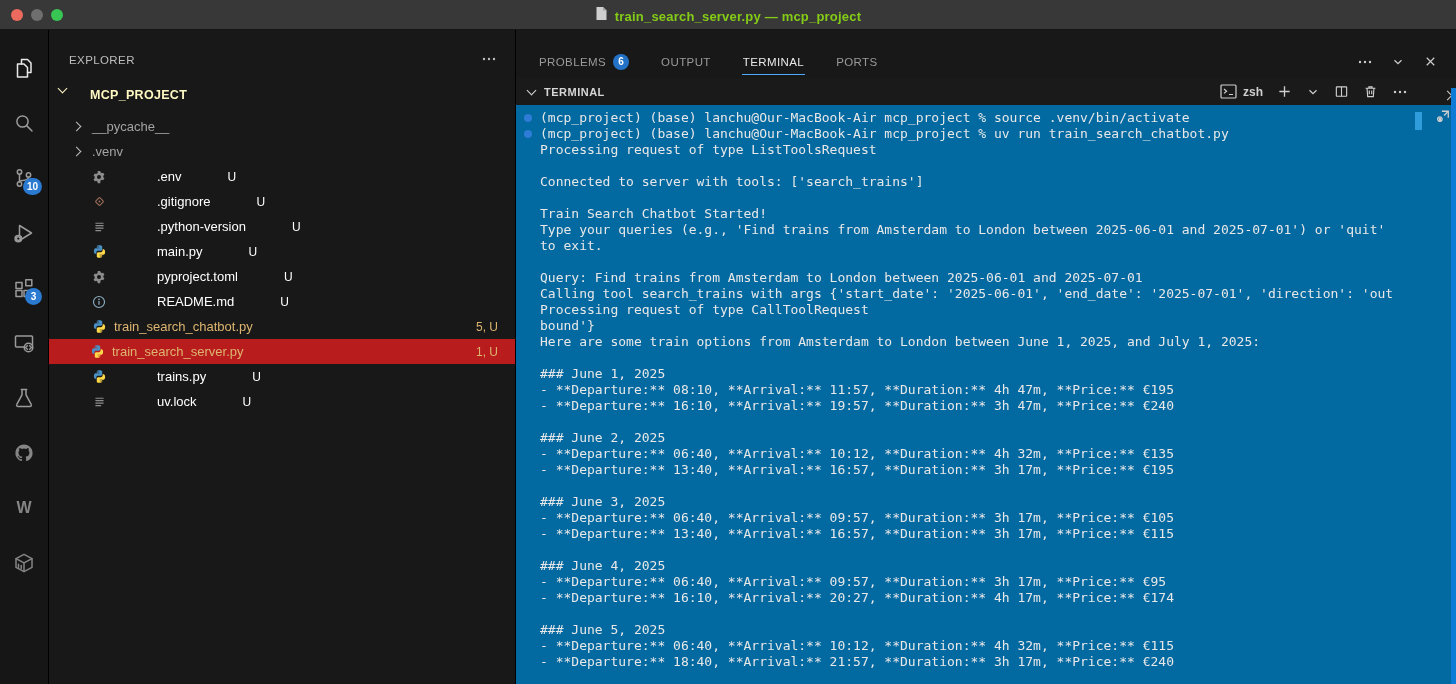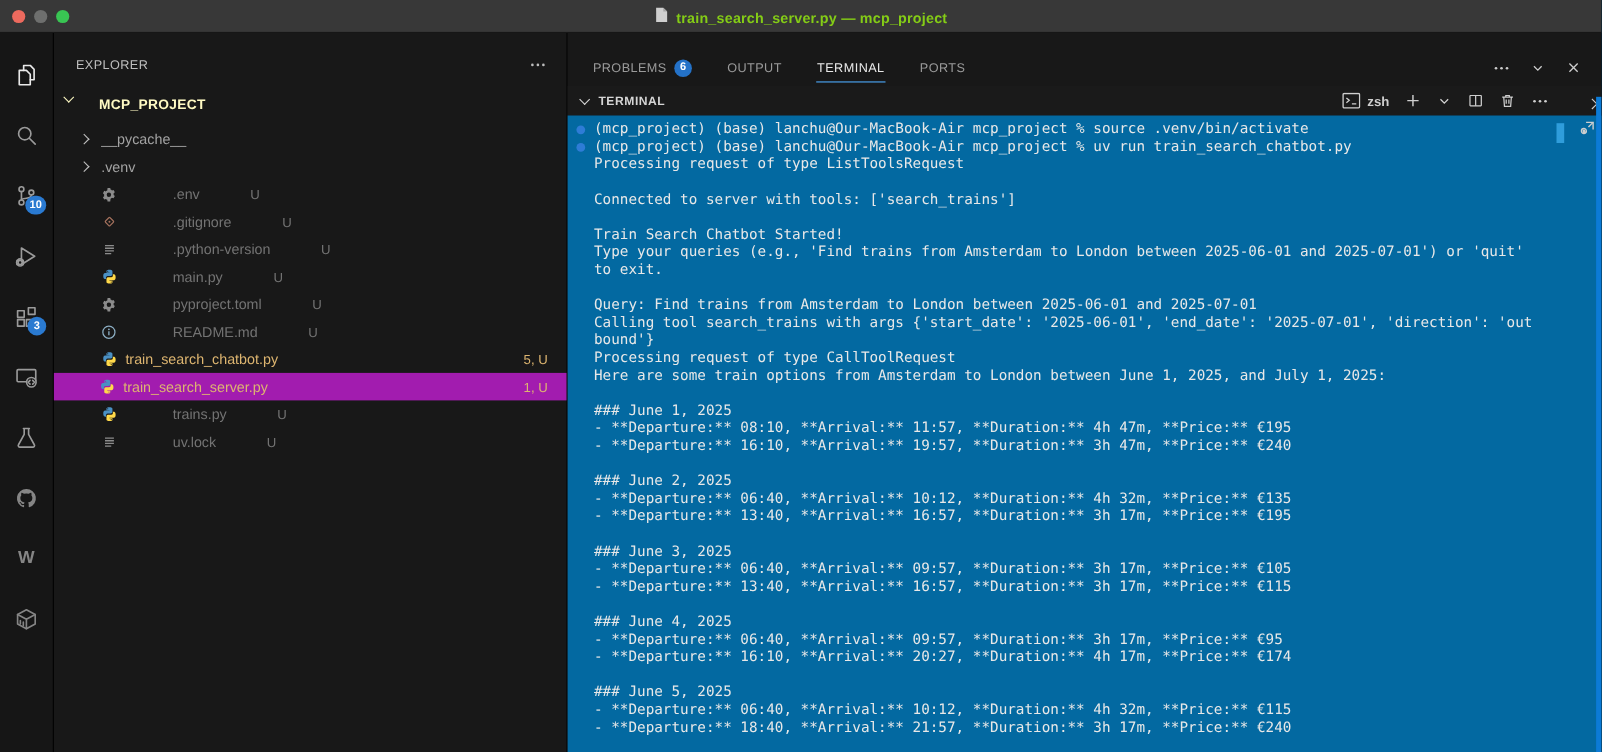--- a/index.html
+++ b/index.html
@@ -35,27 +35,27 @@
   
   .sidebar { flex:0 0 467px; background:#181818; border-right:1px solid #000;
     display:flex; flex-direction:column; }
   .sidebar-header { padding:18px 18px 0 20px; display:flex; align-items:center; justify-content:space-between;
     color:#bdbdbd; font-size:11.5px; letter-spacing:.4px; height:42px; }
   .root-row { margin-top:16px; height:24px; display:flex; align-items:flex-start; padding-left:10px;
     color:#fef9c3; font-size:12.5px; font-weight:700; letter-spacing:.3px; gap:24px; cursor:pointer; }
   .filelist { margin-top:2px; }
   .frow { height:25px; display:flex; align-items:center; padding-left:24px; font-size:13px;
     color:#cfcfcf; cursor:pointer; position:relative; }
-  .frow.selected { background:#a21caf;padding-left:22px; }
+  .frow.selected { background:#b91c1c;padding-left:22px; }
   .twisty { width:16px; display:flex; align-items:center; justify-content:flex-start; color:#bfbfbf; }
   .ficon { width:20px; display:flex; align-items:center; justify-content:center; margin-right:2px; }
   .flabel { margin-left:3px; white-space:nowrap; }
   .fbadge { margin-left:auto; padding-right:17px; font-size:12px; }
   .st-none  .flabel { color:#a3a3a3; }
-  .st-untracked .flabel, .st-untracked .fbadge { color:#737373;margin-left:46px; }
+  .st-untracked .flabel, .st-untracked .fbadge { color:#ffffff;margin-left:46px; }
   .st-warning   .flabel, .st-warning   .fbadge { color:#ddb570; }
   .ic-gear { color:#8c8c8c; } .ic-git { color:#a3705c; } .ic-list { color:#8c8c8c; } .ic-info { color:#8badc2; }
 
   
   .panel { flex:1; background:#181818; display:flex; flex-direction:column; position:relative; min-width:0; }
   .panel-tabbar { flex:0 0 48px; display:flex; align-items:flex-end; justify-content:space-between;
     padding:0 14px 0 22px; }
   .ptabs { display:flex; gap:30px; height:33px; }
   .ptab { display:flex; align-items:center; gap:7px; color:#9a9a9a; font-size:11.5px; letter-spacing:.4px;
     position:relative; cursor:pointer; padding:0 1px; }
@@ -441,22 +441,22 @@
             <div class="tline">Processing request of type ListToolsRequest</div>
             <div class="tline"></div>
             <div class="tline">Connected to server with tools: ['search_trains']</div>
             <div class="tline"></div>
             <div class="tline">Train Search Chatbot Started!</div>
             <div class="tline">Type your queries (e.g., 'Find trains from Amsterdam to London between 2025-06-01 and 2025-07-01') or 'quit'</div>
             <div class="tline">to exit.</div>
             <div class="tline"></div>
             <div class="tline">Query: Find trains from Amsterdam to London between 2025-06-01 and 2025-07-01</div>
             <div class="tline">Calling tool search_trains with args {'start_date': '2025-06-01', 'end_date': '2025-07-01', 'direction': 'out</div>
+            <div class="tline">Processing request of type CallToolRequest</div>
             <div class="tline">bound'}</div>
-            <div class="tline">Processing request of type CallToolRequest</div>
             <div class="tline">Here are some train options from Amsterdam to London between June 1, 2025, and July 1, 2025:</div>
             <div class="tline"></div>
             <div class="tline">### June 1, 2025</div>
             <div class="tline">- **Departure:** 08:10, **Arrival:** 11:57, **Duration:** 4h 47m, **Price:** €195</div>
             <div class="tline">- **Departure:** 16:10, **Arrival:** 19:57, **Duration:** 3h 47m, **Price:** €240</div>
             <div class="tline"></div>
             <div class="tline">### June 2, 2025</div>
             <div class="tline">- **Departure:** 06:40, **Arrival:** 10:12, **Duration:** 4h 32m, **Price:** €135</div>
             <div class="tline">- **Departure:** 13:40, **Arrival:** 16:57, **Duration:** 3h 17m, **Price:** €195</div>
             <div class="tline"></div>

